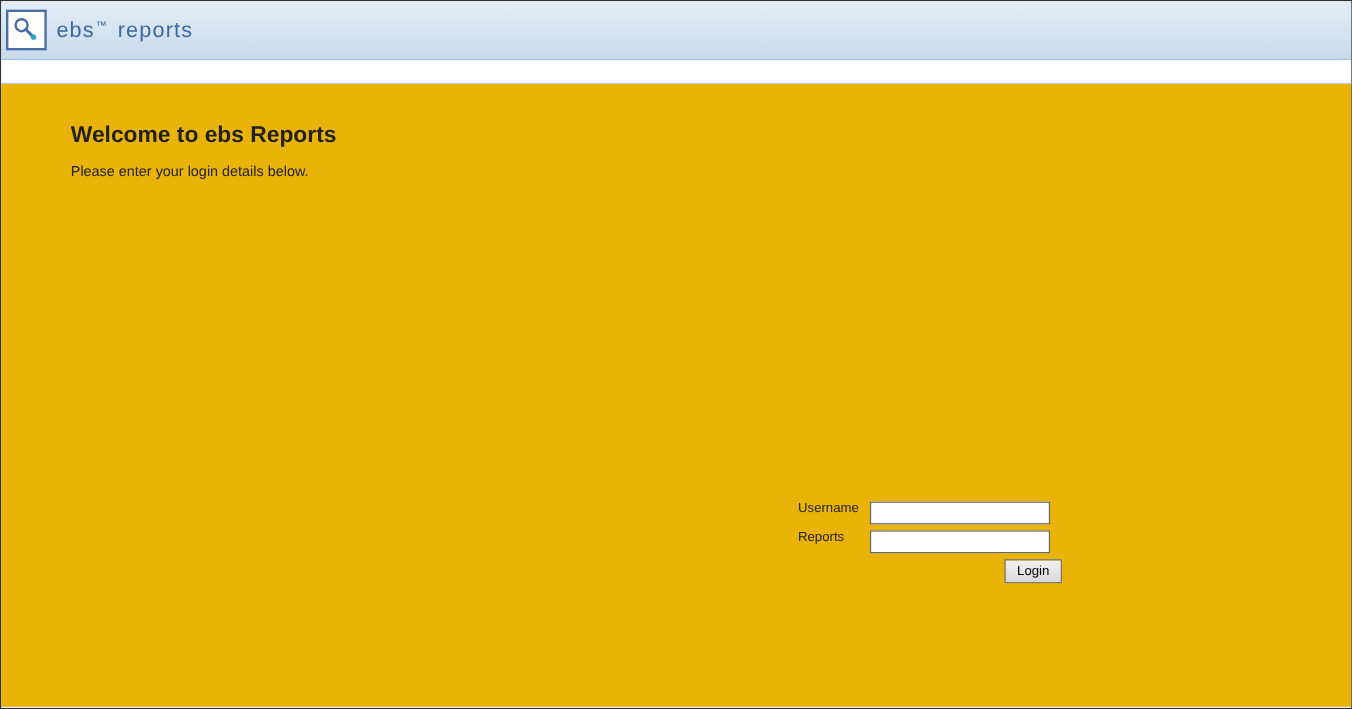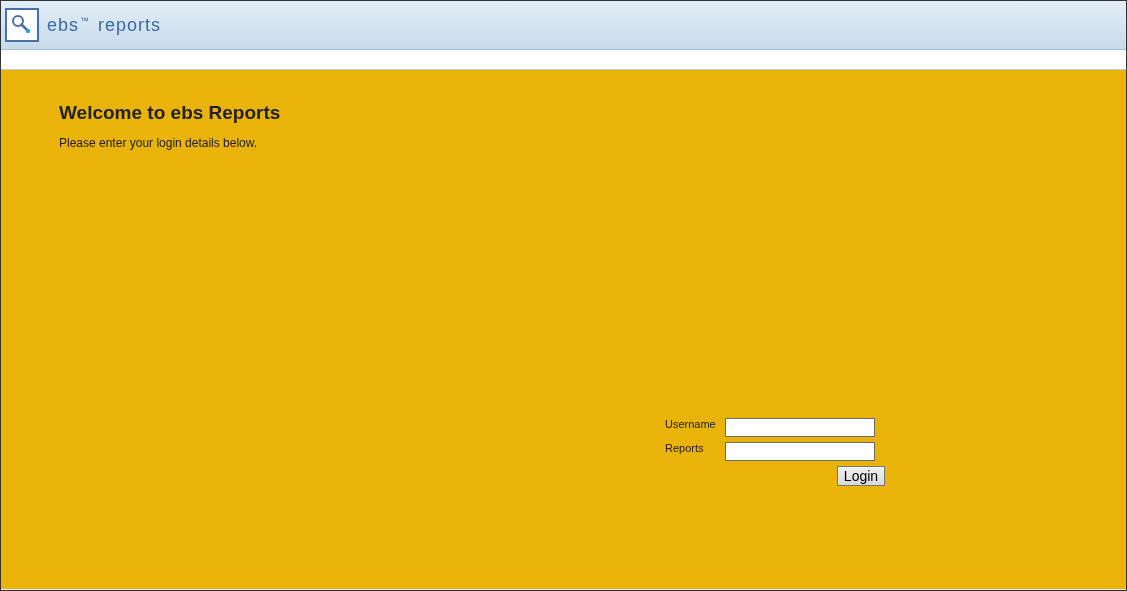--- a/index.html
+++ b/index.html
@@ -99,21 +99,21 @@
       padding: 1px 3px;
     }
     .login-button-row {
       display: flex;
       justify-content: flex-end;
       margin-top: 3px;
     }
     .login-button {
       width: 48px;
       height: 20px;
-      font-size: 14px;
+      font-size: 11px;
       background: linear-gradient(to bottom, #f2f2f2, #d9d9d9);
       border: 1px solid #777;
       cursor: pointer;
       padding: 0;
     }
   </style>
 </head>
 <body>
 
 <div class="outer-frame">

